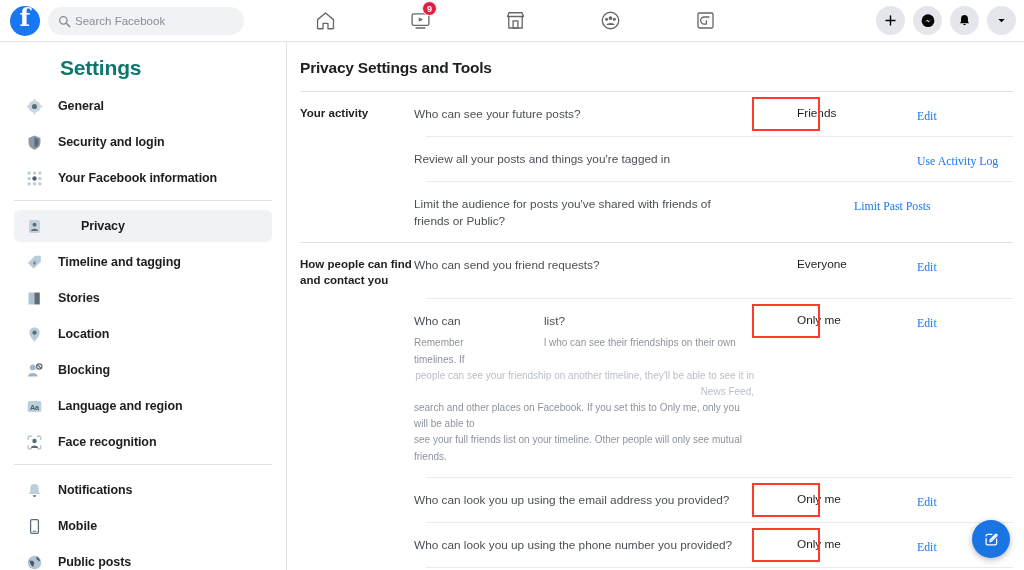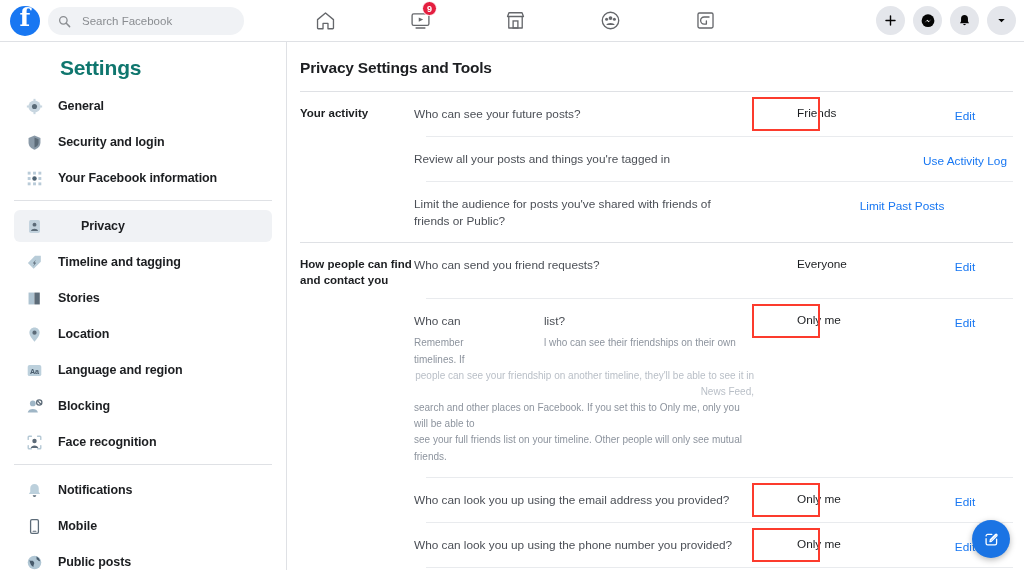--- a/index.html
+++ b/index.html
@@ -22,21 +22,21 @@
     position: relative;
   }
   .fb-logo::after {
     content: "f"; position: absolute; left: 0; right: 0; top: -3px;
     text-align: center; color: #fff; font-size: 25px;
     font-weight: bold; font-family: "DejaVu Serif", serif;
   }
   .search-box {
     margin-left: 8px; width: 196px; height: 28px; border-radius: 16px;
     background: #f0f2f5; display: flex; align-items: center;
-    padding: 0 10px; gap: 11px; cursor: text;
+    padding: 0 10px; gap: 4px; cursor: text;
   }
   .search-box .sicon { width: 13px; height: 13px; flex: 0 0 auto; }
   .search-box .stext { font-size: 11.5px; color: #8a8d91; white-space: nowrap; }
 
   .nav-center {
     position: absolute; left: 290px; top: 0; width: 450px; height: 41px;
     display: flex; align-items: center; justify-content: space-between;
     padding: 0 14px;
   }
   .nav-item {
@@ -106,21 +106,22 @@
   .row-mid {
     flex: 1 1 auto; padding: 14px 0 12px 0;
     font-size: 11.8px; color: #4b4f56; line-height: 1.45;
   }
   .row-val {
     width: 120px; flex: 0 0 120px; padding: 14px 0 12px 0;
     font-size: 11.8px; color: #1c1e21; text-align: left;
   }
   .row-act {
     width: 108px; flex: 0 0 108px; padding: 14px 12px 12px 0;
-    text-align: center;
+    text-align: left;
+    font-family: Liberation Serif, serif;
   }
   .link { color: #1877f2; font-size: 11.8px; cursor: pointer; }
 
   .hl-box {
     position: absolute; border: 2.5px solid #fc3b2d; background: transparent;
     pointer-events: none; z-index: 5;
   }
 
   .note {
     font-size: 10px; color: #8d949e; line-height: 1.62; margin-top: 5px;
@@ -304,36 +305,36 @@
           <svg viewBox="0 0 20 20" width="17" height="17">
             <path d="M10 1.8 C6.6 1.8 4 4.4 4 7.8 C4 12 10 18.4 10 18.4 C10 18.4 16 12 16 7.8 C16 4.4 13.4 1.8 10 1.8 Z" fill="#b8ccd8"></path>
             <circle cx="10" cy="7.8" r="2.5" fill="#5c6b78"></circle>
           </svg>
         </span>
         <span class="lbl">Location</span>
       </div>
       <div class="side-item">
         <span class="ico">
           <svg viewBox="0 0 20 20" width="17" height="17">
-            <rect x="2" y="3.4" width="16" height="13.2" rx="2.2" fill="#bcd0dc"></rect>
-            <text x="10" y="13.6" text-anchor="middle" font-family="Liberation Sans, sans-serif" font-size="8.4" font-weight="bold" fill="#47596a">Aa</text>
-          </svg>
-        </span>
-        <span class="lbl">Language and region</span>
-      </div>
-      <div class="side-item">
-        <span class="ico">
-          <svg viewBox="0 0 20 20" width="17" height="17">
             <circle cx="8" cy="6.4" r="3.4" fill="#9fb6c6"></circle>
             <path d="M2 17 C2.8 11.6 13.2 11.6 14 17 Z" fill="#9fb6c6"></path>
             <circle cx="15.6" cy="5.4" r="3.1" fill="none" stroke="#5c6b78" stroke-width="1.5"></circle>
             <line x1="13.6" y1="3.4" x2="17.6" y2="7.4" stroke="#5c6b78" stroke-width="1.5"></line>
           </svg>
         </span>
         <span class="lbl">Blocking</span>
+      </div>
+      <div class="side-item">
+        <span class="ico">
+          <svg viewBox="0 0 20 20" width="17" height="17">
+            <rect x="2" y="3.4" width="16" height="13.2" rx="2.2" fill="#bcd0dc"></rect>
+            <text x="10" y="13.6" text-anchor="middle" font-family="Liberation Sans, sans-serif" font-size="8.4" font-weight="bold" fill="#47596a">Aa</text>
+          </svg>
+        </span>
+        <span class="lbl">Language and region</span>
       </div>
       <div class="side-item">
         <span class="ico">
           <svg viewBox="0 0 20 20" width="17" height="17">
             <g stroke="#b3c7d4" stroke-width="1.6" fill="none" stroke-linecap="round">
               <path d="M2.6 6.4 V3.6 A1 1 0 0 1 3.6 2.6 H6.4"></path>
               <path d="M13.6 2.6 H16.4 A1 1 0 0 1 17.4 3.6 V6.4"></path>
               <path d="M17.4 13.6 V16.4 A1 1 0 0 1 16.4 17.4 H13.6"></path>
               <path d="M6.4 17.4 H3.6 A1 1 0 0 1 2.6 16.4 V13.6"></path>
             </g>

